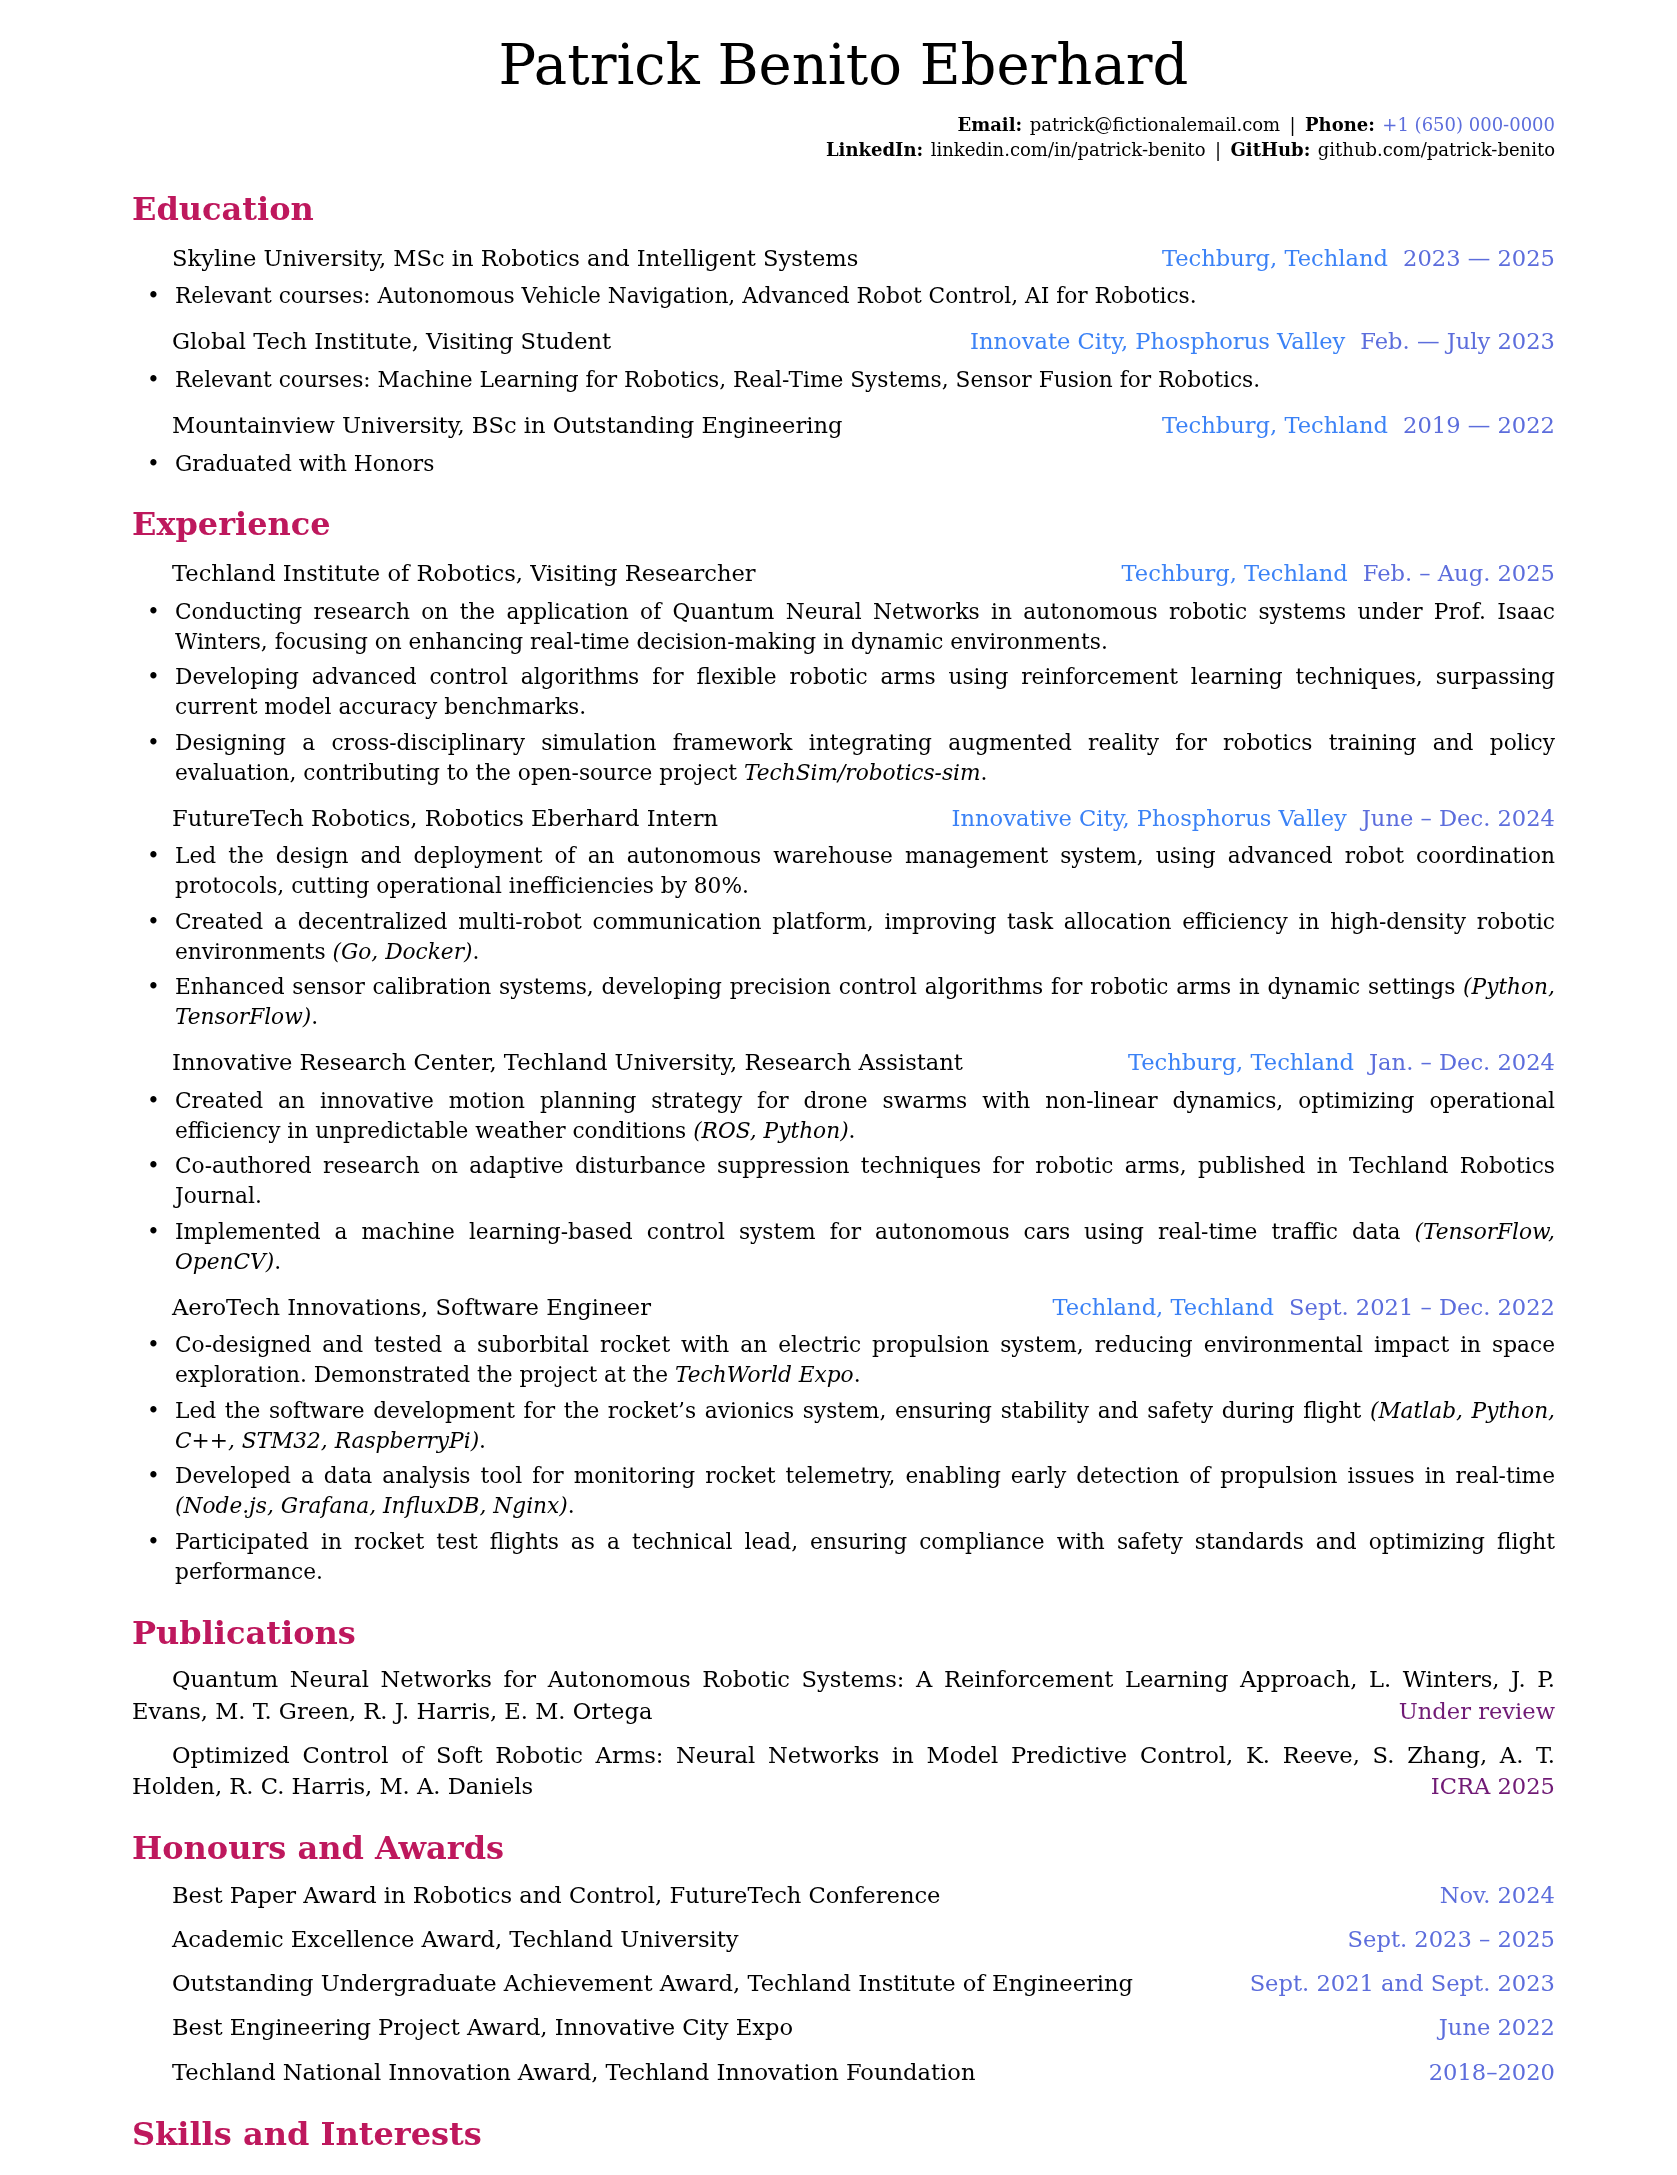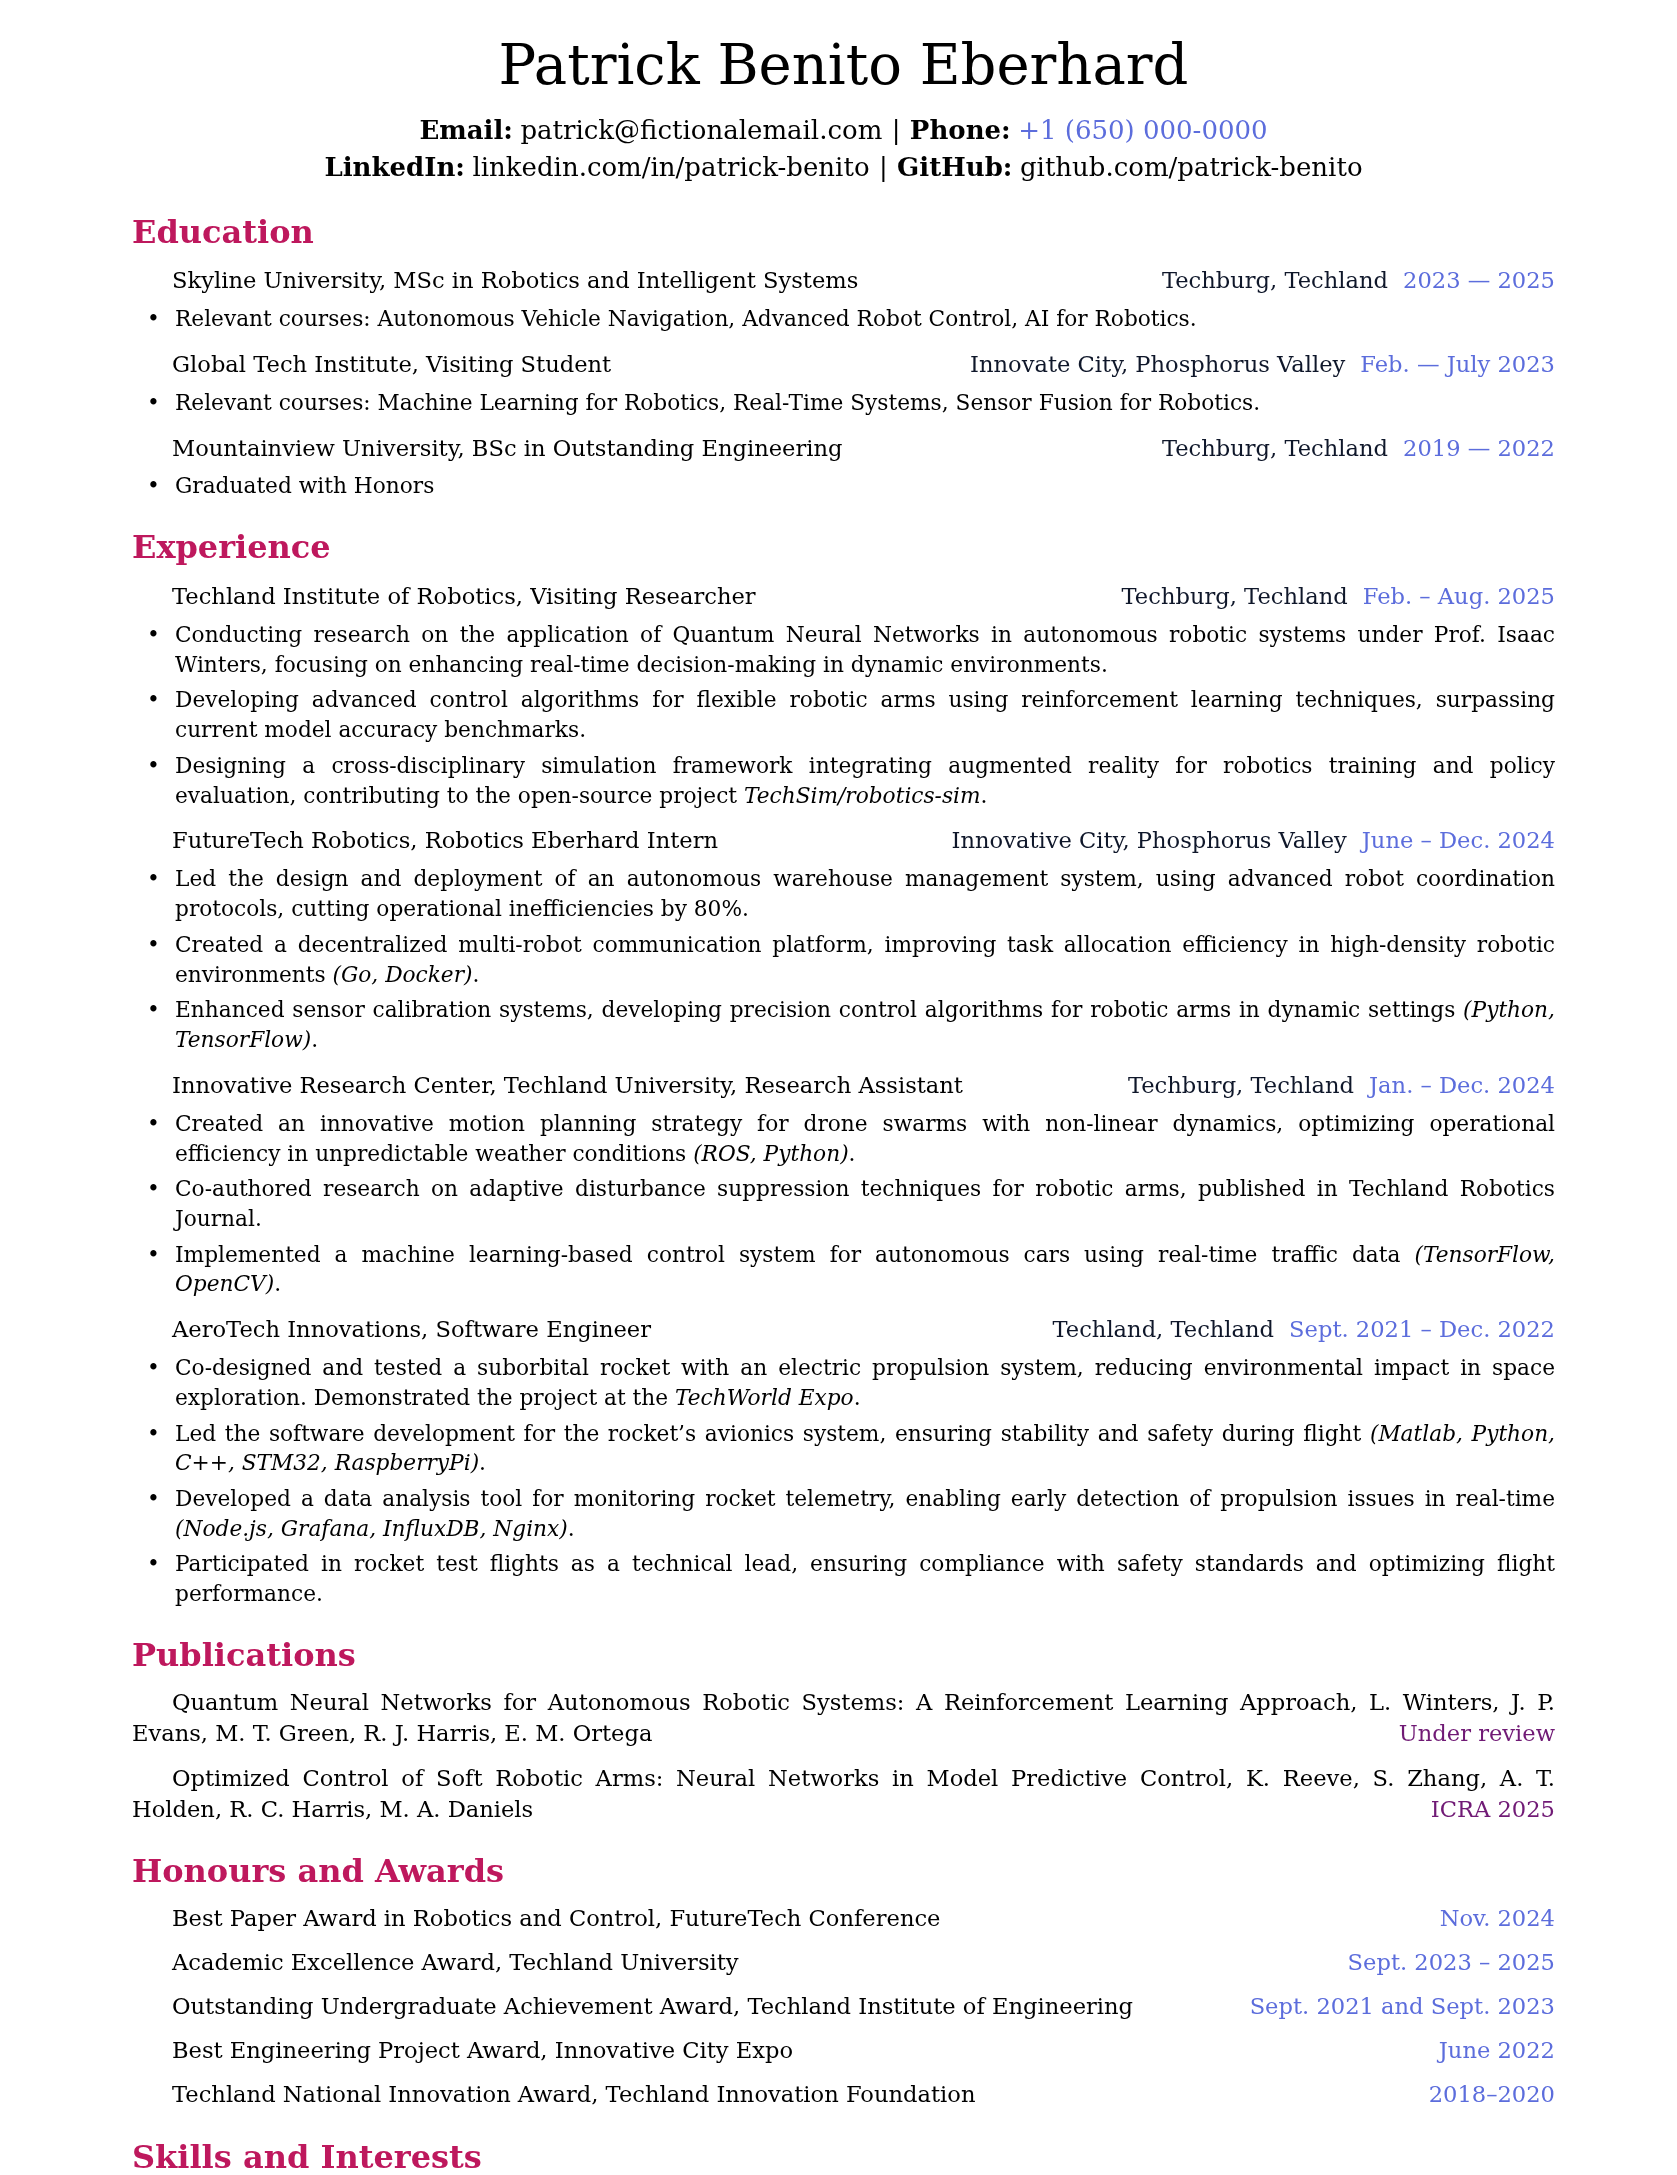--- a/index.html
+++ b/index.html
@@ -19,22 +19,22 @@
 
   
   .name {
     text-align: center;
     font-size: 56px;
     line-height: 1.12;
     margin: 0 0 15px 0;
     font-weight: normal;
   }
   .contact-line {
-    text-align: center;
-    font-size: 26px;
+    text-align: right;
+    font-size: 18px;
     line-height: 1.42;
   }
   .contact-line .sep { margin: 0 9.4px; }
   .contact-line .lbl { font-weight: bold; margin-right: 7.5px; }
 
   
   .section-title {
     color: #be185d;
     font-size: 32px;
     line-height: 1.15;
@@ -45,21 +45,21 @@
   
   .entry { margin-top: 15px; }
   .entry-head {
     display: flex;
     justify-content: space-between;
     align-items: baseline;
     font-size: 22.6px;
   }
   .entry-left { flex: 1 1 auto; }
   .entry-right { flex: 0 0 auto; white-space: nowrap; margin-left: 19px; }
-  .entry-right .loc { color: #0f172a; margin-right: 15px; }
+  .entry-right .loc { color: #3b82f6; margin-right: 15px; }
   .date { color: #5c6ddc; }
 
   ul.bullets {
     list-style: none;
     margin: 7.5px 0 0 0;
     padding: 0;
   }
   ul.bullets li {
     position: relative;
     padding-left: 43px;

